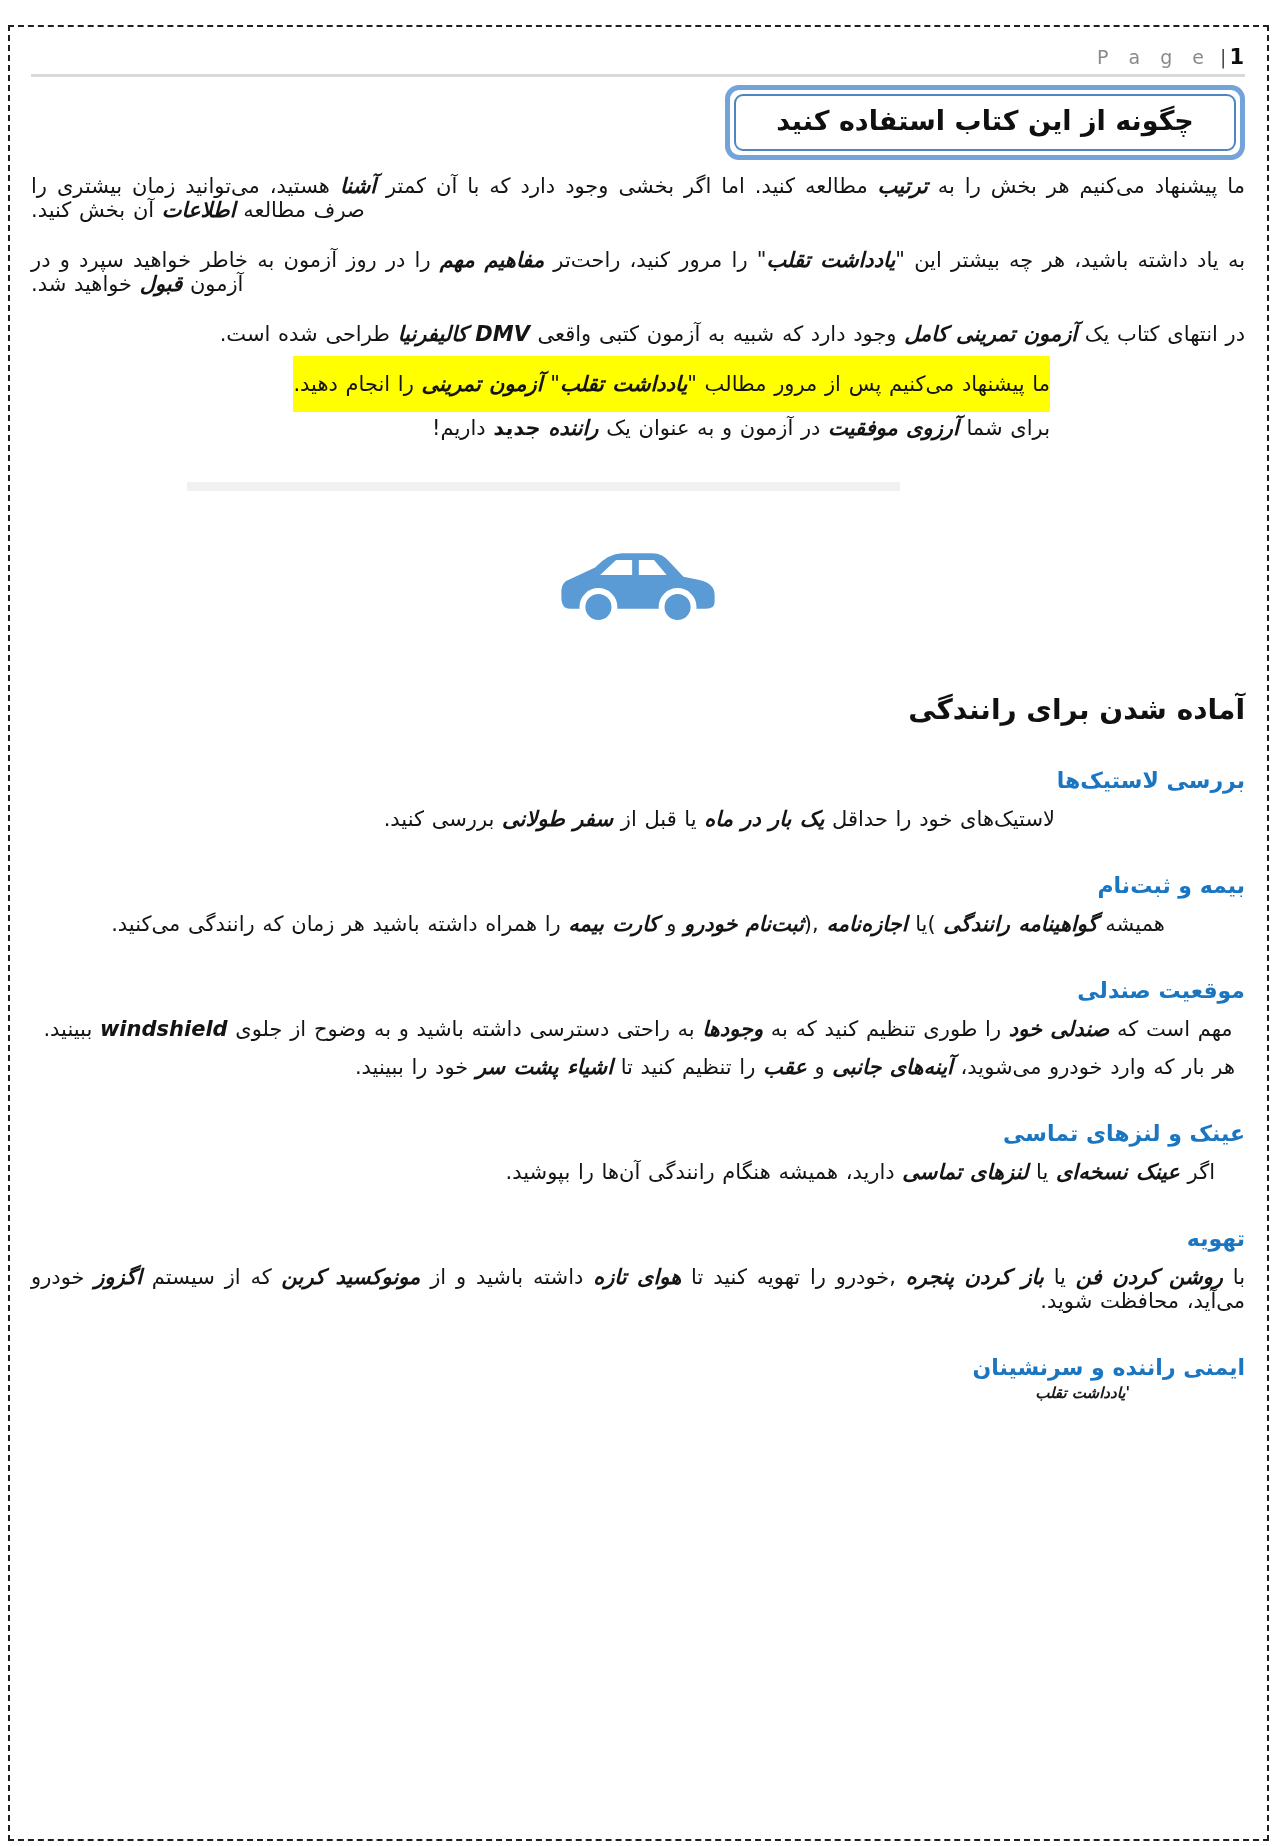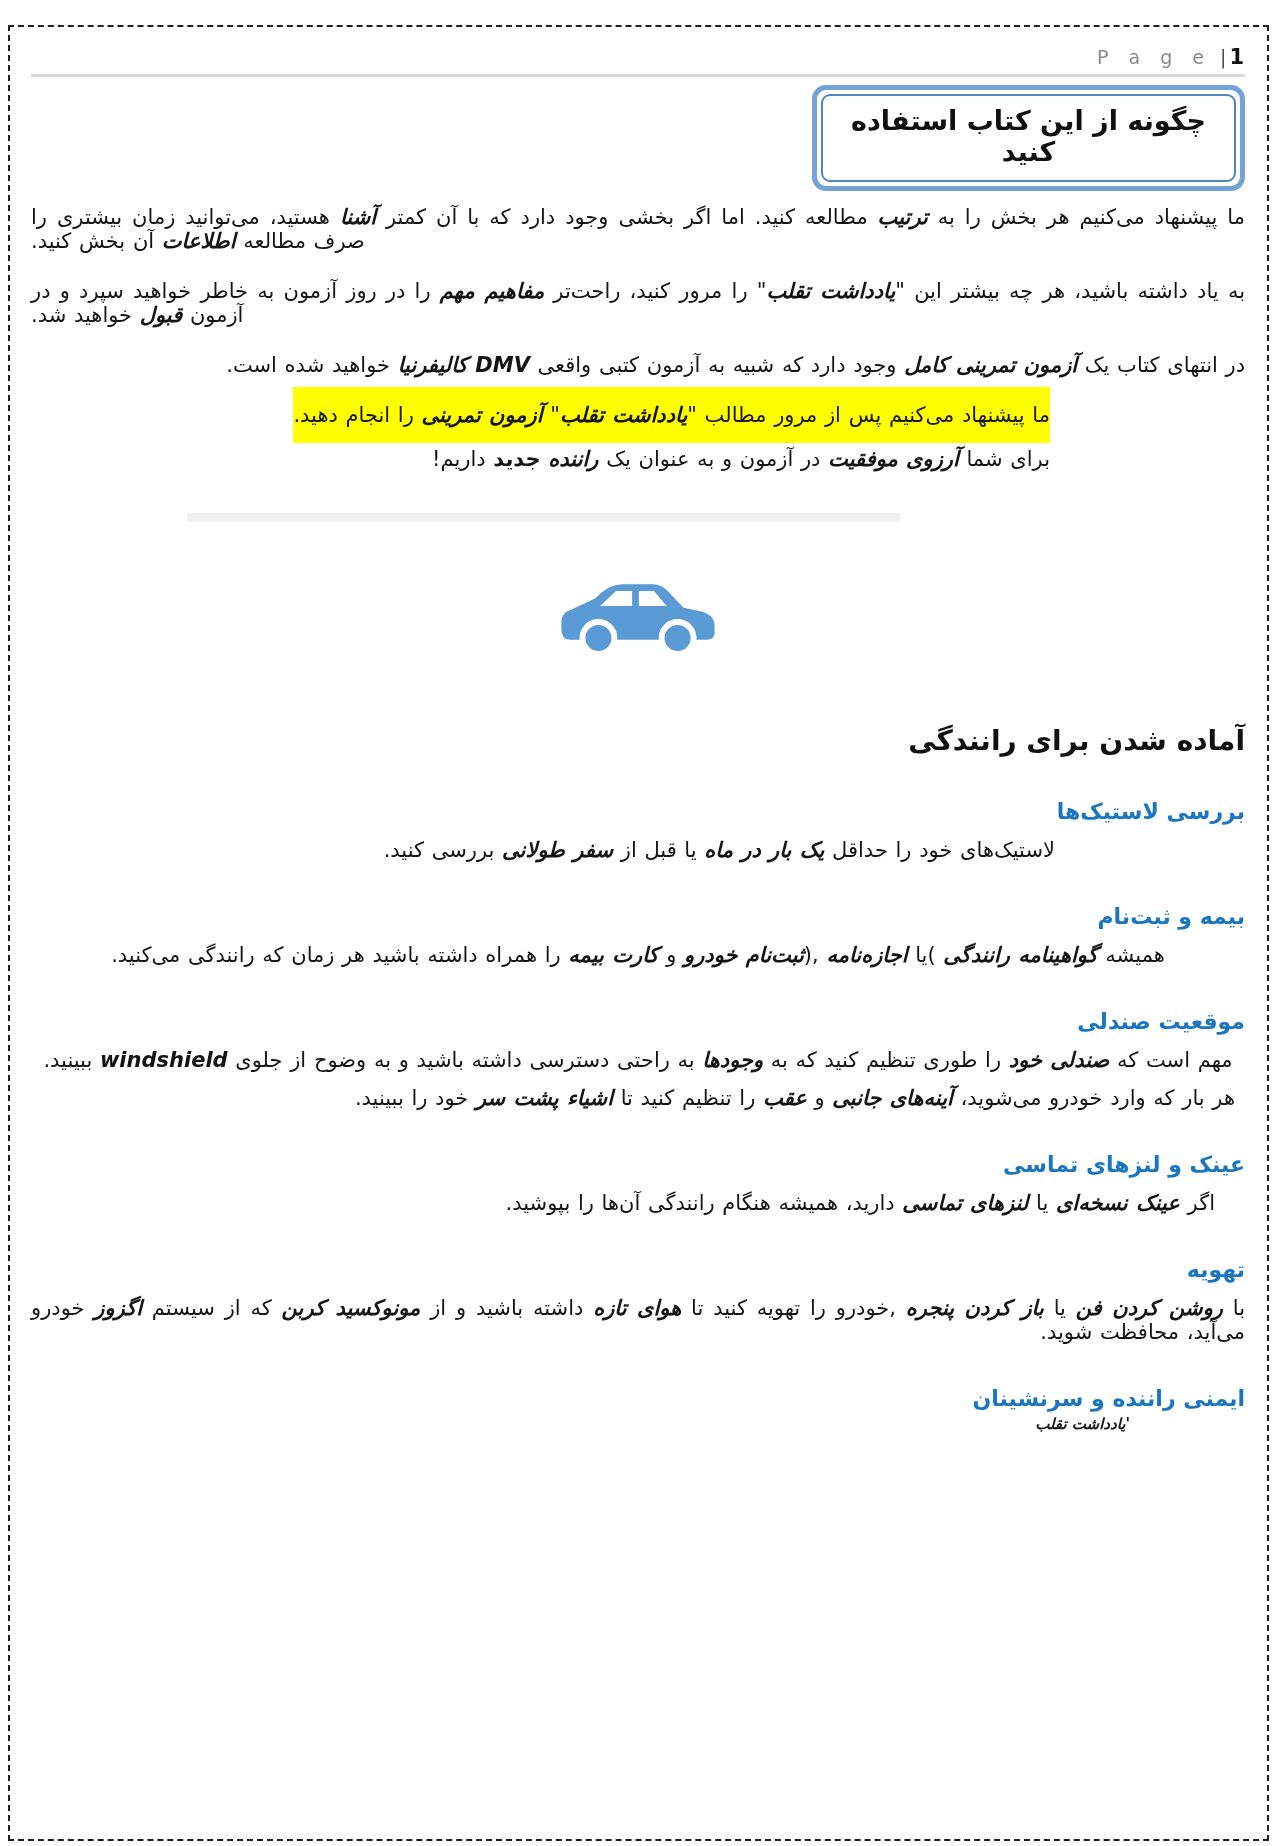--- a/index.html
+++ b/index.html
@@ -13,21 +13,21 @@
   }
   .content{position:absolute;left:31px;right:31px;top:25px;}
   
   .pg-header{text-align:right;margin-top:20px;font-size:19px;color:#8a8a8a;}
   .pg-word{letter-spacing:7px;}
   .pg-sep{color:#4a4a4a;margin:0 3px 0 9px;font-weight:400;}
   .pg-num{color:#0f0f0f;font-weight:bold;font-size:21px;letter-spacing:1px;}
   .header-rule{height:3px;background:#d9d9d9;margin-top:5px;}
   
   .title-box{
-    margin-top:8px;width:433px;
+    margin-top:8px;width:520px;
     border:5px solid #73a3d9;border-radius:14px;padding:4px;
     background:#fff;box-sizing:border-box;
   }
   .title-inner{
     border:2px solid #4e86c4;border-radius:9px;
     text-align:center;font-weight:bold;font-size:27px;color:#101010;
     padding:9px 14px 13px;
   }
   
   .body-p{
@@ -68,21 +68,21 @@
     <span class="pg-word">P a g e</span><span class="pg-sep">|</span><span class="pg-num">1</span>
   </div>
   <div class="header-rule"></div>
 
   <div class="title-box">
     <div class="title-inner">چگونه از این کتاب استفاده کنید</div>
   </div>
 
   <p class="body-p first-p tal-left"><span>ما پیشنهاد می‌کنیم هر بخش را به </span><span class="em">ترتیب</span><span> مطالعه کنید. اما اگر بخشی وجود دارد که با آن کمتر </span><span class="em">آشنا</span><span> هستید، می‌توانید زمان بیشتری را صرف مطالعه </span><span class="em">اطلاعات</span><span> آن بخش کنید.</span></p>
   <p class="body-p tal-left"><span>به یاد داشته باشید، هر چه بیشتر این "</span><span class="em">یادداشت تقلب</span><span>" را مرور کنید، راحت‌تر </span><span class="em">مفاهیم مهم</span><span> را در روز آزمون به خاطر خواهید سپرد و در آزمون </span><span class="em">قبول</span><span> خواهید شد.</span></p>
-  <p class="body-p"><span>در انتهای کتاب یک </span><span class="em">آزمون تمرینی کامل</span><span> وجود دارد که شبیه به آزمون کتبی واقعی </span><span class="em">DMV</span><span> </span><span class="em">کالیفرنیا</span><span> خواهید شده است.</span></p>
+  <p class="body-p"><span>در انتهای کتاب یک </span><span class="em">آزمون تمرینی کامل</span><span> وجود دارد که شبیه به آزمون کتبی واقعی </span><span class="em">DMV</span><span> </span><span class="em">کالیفرنیا</span><span> طراحی شده است.</span></p>
 
   <p class="body-p highlight-p"><span class="hl"><span>ما پیشنهاد می‌کنیم پس از مرور مطالب "</span><span class="em">یادداشت تقلب</span><span>" </span><span class="em">آزمون تمرینی</span><span> را انجام دهید.</span></span></p>
 
   <p class="body-p wish-p"><span>برای شما </span><span class="em">آرزوی موفقیت</span><span> در آزمون و به عنوان یک </span><span class="em">راننده</span><span> </span><span class="b">جدید</span><span> داریم!</span></p>
 
   <div class="divider"></div>
 
   <div class="car-wrap">
     <svg width="160" height="86" viewBox="0 0 190 102" xmlns="http://www.w3.org/2000/svg" aria-hidden="true">
       <path fill="#5b9bd5" d="M14,78 Q4,78 4,64 L4,56 Q4,46 16,42 L44,29 Q60,12 76,12 L112,12 Q124,12 132,22 L149,40 L168,44 Q186,48 186,62 L186,70 Q186,78 176,78 Z"></path>

